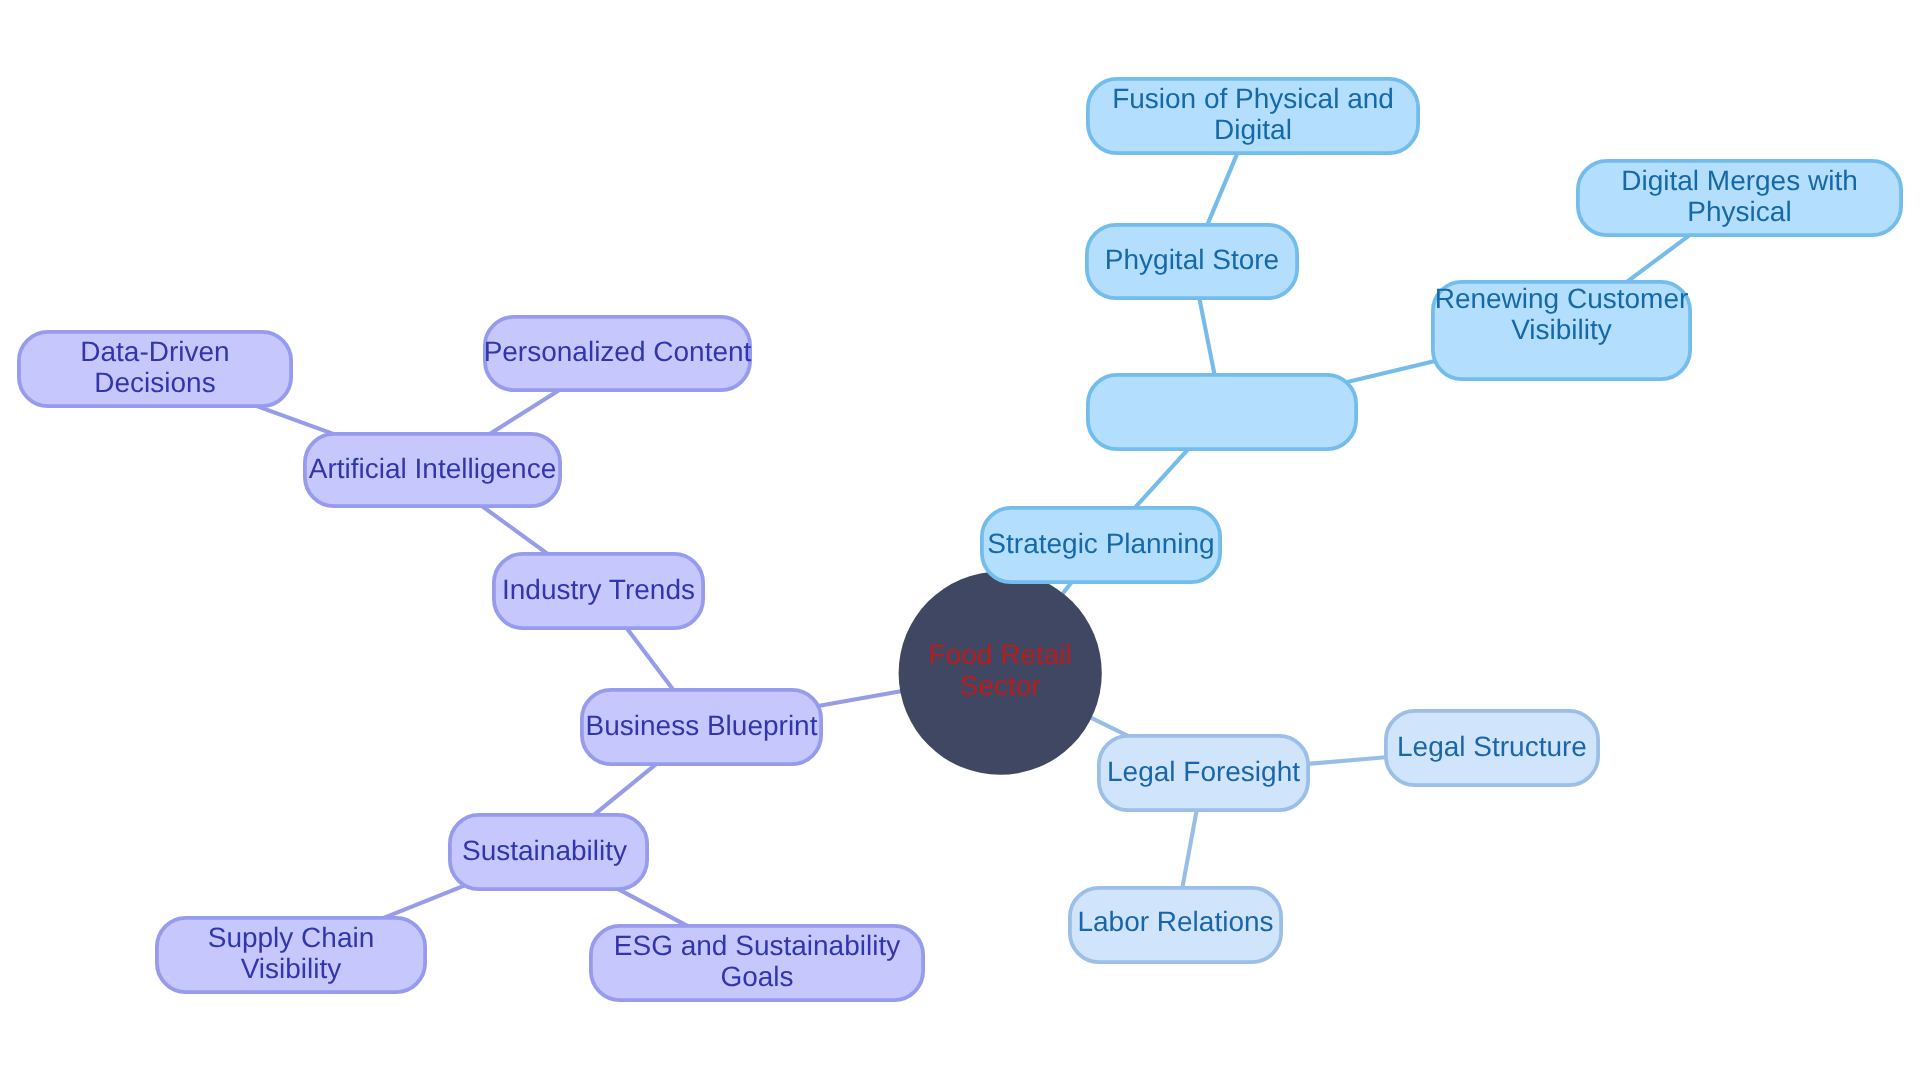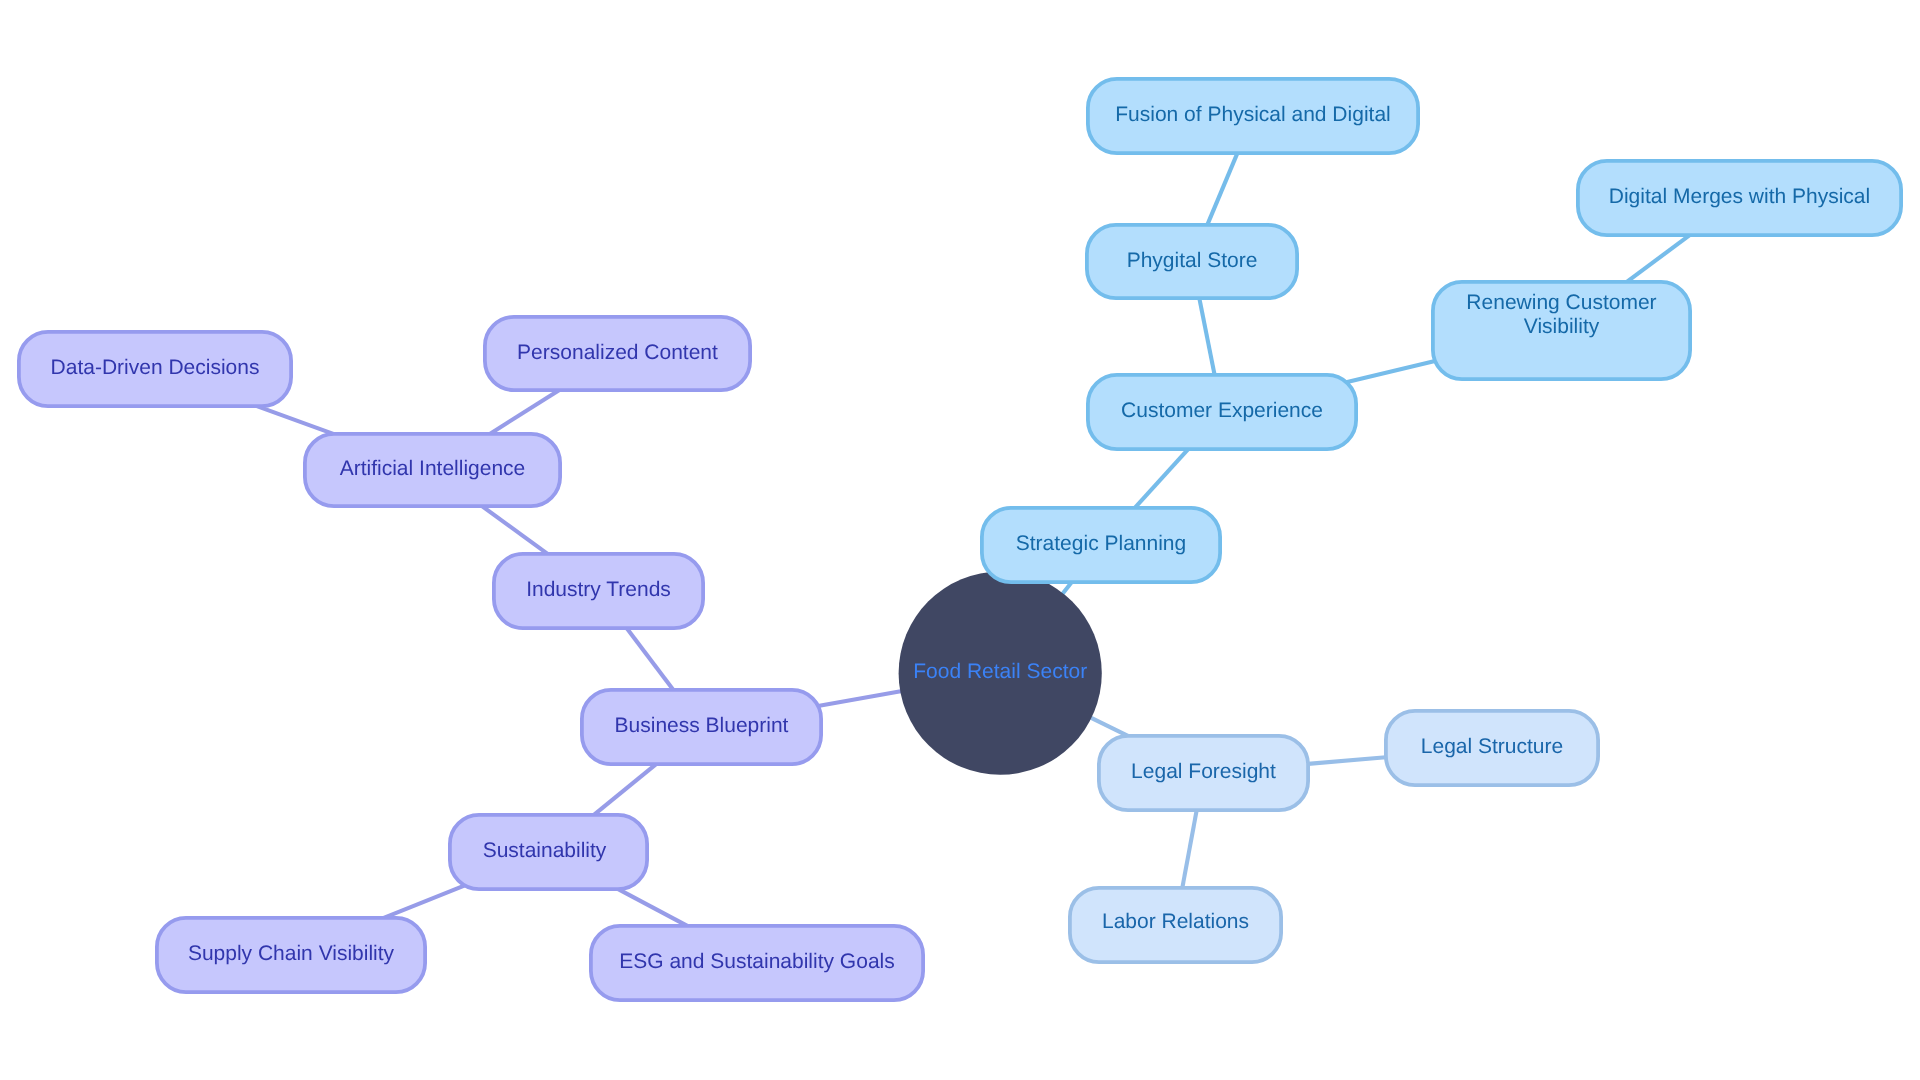--- a/index.html
+++ b/index.html
@@ -12,27 +12,27 @@
   .edge-purple{stroke:#979ce8;}
   .edge-blue{stroke:#76bcea;}
   .edge-lightblue{stroke:#98bee8;}
   .shape{stroke-width:3.8;}
   .shape-purple{fill:#c6c7fd;stroke:#969bee;}
   .shape-blue{fill:#b3defd;stroke:#73bdec;}
   .shape-lightblue{fill:#d0e4fc;stroke:#9bbfe7;}
   .shape-center{fill:#404763;stroke:none;}
   .node{position:absolute;box-sizing:border-box;display:flex;align-items:center;
         justify-content:center;text-align:center;}
-  .node-label{display:block;line-height:1.1;font-size:21px;transform:translateY(-0.8px);
+  .node-label{display:block;line-height:1.1;font-size:28px;transform:translateY(-0.8px);
                -webkit-font-smoothing:antialiased;text-rendering:geometricPrecision;}
   .node-line{display:block;}
   .node-purple{color:#3136ad;}
   .node-blue{color:#1569a8;}
   .node-lightblue{color:#1a66aa;}
-  .node-center{color:#3b82f6;}
+  .node-center{color:#b91c1c;}
   .node-center .node-label{transform:translateY(-2.0px);}
 </style>
 </head>
 <body>
 
 <div id="canvas">
   <svg id="scene" viewBox="0 0 1920 1080" width="1920" height="1080">
     <g>
       <line class="edge edge-purple" x1="902.1" y1="690.9" x2="818" y2="706"></line>
       <line class="edge edge-purple" x1="673.4" y1="689.9" x2="626.6" y2="628.1"></line>
@@ -121,25 +121,20 @@
   <div class="node node-blue" id="fusion-of-physical-and-digital" style="left:1086px;top:77px;width:334px;height:78px">
       <span class="node-label">
         <span class="node-line">Fusion of Physical and Digital</span>
       </span>
     </div>
   <div class="node node-blue" id="phygital-store" style="left:1085px;top:223px;width:214px;height:77px">
       <span class="node-label">
         <span class="node-line">Phygital Store</span>
       </span>
     </div>
-  <div class="node node-blue" id="customer-experience" style="left:1086px;top:373px;width:272px;height:78px">
-      <span class="node-label">
-        <span class="node-line">Customer Experience</span>
-      </span>
-    </div>
   <div class="node node-blue" id="strategic-planning" style="left:980px;top:506px;width:242px;height:78px">
       <span class="node-label">
         <span class="node-line">Strategic Planning</span>
       </span>
     </div>
   <div class="node node-blue" id="renewing-customer-experience" style="left:1431px;top:280px;width:261px;height:71px">
       <span class="node-label">
         <span class="node-line">Renewing Customer</span>
         <span class="node-line">Visibility</span>
       </span>

